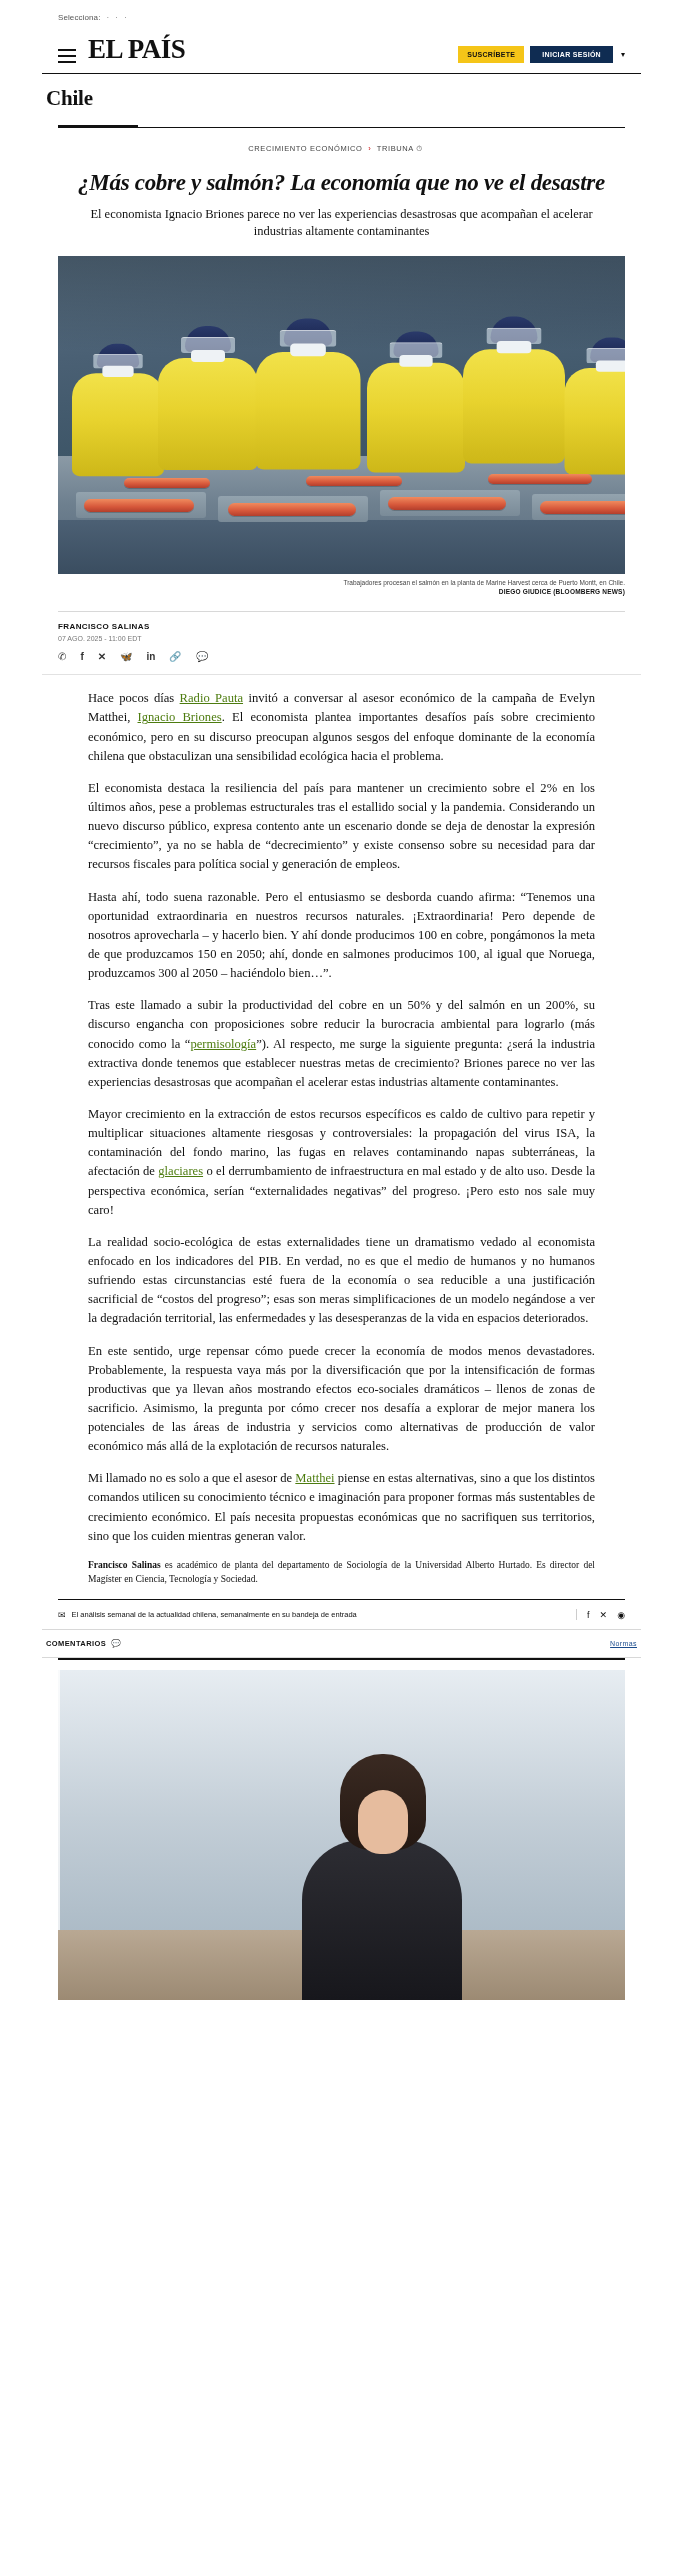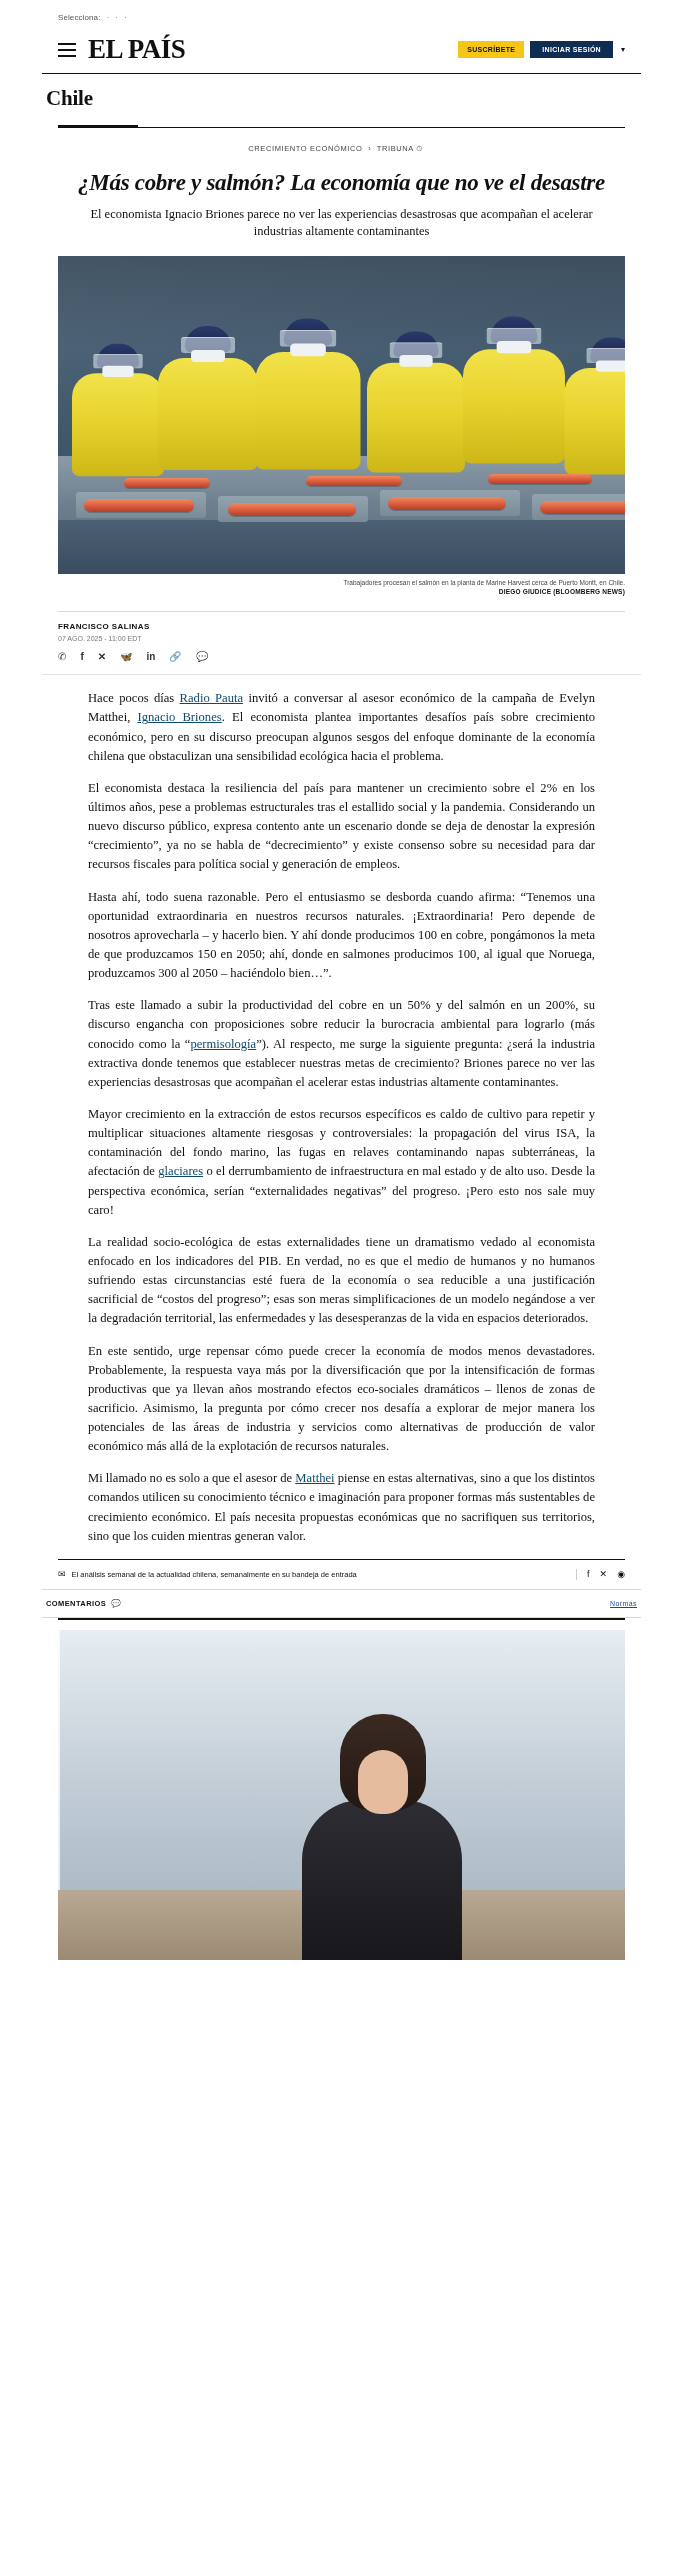--- a/index.html
+++ b/index.html
@@ -22,21 +22,21 @@
     font-size: 8px;
     color:#555;
     background:#fff;
   }
   .topstrip .sel-label { margin-right:6px; letter-spacing:.1px; }
   .topstrip .sel-dots { letter-spacing:2px; color:#888; font-size:8px; }
 
   
   .masthead {
     display:flex;
-    align-items:center;
+    align-items:flex-end;
     padding: 2px 16px 10px 16px;
     border-bottom: 1px solid #111;
     position:relative;
   }
   .burger {
     width:18px; height:14px;
     display:flex; flex-direction:column; justify-content:space-between;
     margin-right:12px; cursor:pointer;
   }
   .burger span { display:block; height:2px; background:#111; width:100%; }
@@ -244,21 +244,21 @@
     padding: 14px 46px 0 46px;
   }
   .body p {
     font-family:"Liberation Serif", serif;
     font-size: 12.6px;
     line-height: 1.52;
     margin: 0 0 13px 0;
     text-align: justify;
     color:#111;
   }
-  .body a { color:#0c4a6e; text-decoration:underline; }
+  .body a { color:#4d7c0f; text-decoration:underline; }
   .body .bio {
     font-size: 9.5px;
     line-height:1.45;
     margin-top: 8px;
   }
   .body .bio b { font-weight:bold; }
 
   
   .nl-rule { border-top:1px solid #111; margin: 12px 16px 0 16px; }
   .newsletter {
@@ -477,20 +477,23 @@
     <div id="paras">
         <p>Hace pocos días <a href="#">Radio Pauta</a> invitó a conversar al asesor económico de la campaña de Evelyn Matthei, <a href="#">Ignacio Briones</a>. El economista plantea importantes desafíos país sobre crecimiento económico, pero en su discurso preocupan algunos sesgos del enfoque dominante de la economía chilena que obstaculizan una sensibilidad ecológica hacia el problema.</p>
         <p>El economista destaca la resiliencia del país para mantener un crecimiento sobre el 2% en los últimos años, pese a problemas estructurales tras el estallido social y la pandemia. Considerando un nuevo discurso público, expresa contento ante un escenario donde se deja de denostar la expresión “crecimiento”, ya no se habla de “decrecimiento” y existe consenso sobre su necesidad para dar recursos fiscales para política social y generación de empleos.</p>
         <p>Hasta ahí, todo suena razonable. Pero el entusiasmo se desborda cuando afirma: “Tenemos una oportunidad extraordinaria en nuestros recursos naturales. ¡Extraordinaria! Pero depende de nosotros aprovecharla – y hacerlo bien. Y ahí donde producimos 100 en cobre, pongámonos la meta de que produzcamos 150 en 2050; ahí, donde en salmones producimos 100, al igual que Noruega, produzcamos 300 al 2050 – haciéndolo bien…”.</p>
         <p>Tras este llamado a subir la productividad del cobre en un 50% y del salmón en un 200%, su discurso engancha con proposiciones sobre reducir la burocracia ambiental para lograrlo (más conocido como la “<a href="#">permisología</a>”). Al respecto, me surge la siguiente pregunta: ¿será la industria extractiva donde tenemos que establecer nuestras metas de crecimiento? Briones parece no ver las experiencias desastrosas que acompañan el acelerar estas industrias altamente contaminantes.</p>
         <p>Mayor crecimiento en la extracción de estos recursos específicos es caldo de cultivo para repetir y multiplicar situaciones altamente riesgosas y controversiales: la propagación del virus ISA, la contaminación del fondo marino, las fugas en relaves contaminando napas subterráneas, la afectación de <a href="#">glaciares</a> o el derrumbamiento de infraestructura en mal estado y de alto uso. Desde la perspectiva económica, serían “externalidades negativas” del progreso. ¡Pero esto nos sale muy caro!</p>
         <p>La realidad socio-ecológica de estas externalidades tiene un dramatismo vedado al economista enfocado en los indicadores del PIB. En verdad, no es que el medio de humanos y no humanos sufriendo estas circunstancias esté fuera de la economía o sea reducible a una justificación sacrificial de “costos del progreso”; esas son meras simplificaciones de un modelo negándose a ver la degradación territorial, las enfermedades y las desesperanzas de la vida en espacios deteriorados.</p>
         <p>En este sentido, urge repensar cómo puede crecer la economía de modos menos devastadores. Probablemente, la respuesta vaya más por la diversificación que por la intensificación de formas productivas que ya llevan años mostrando efectos eco-sociales dramáticos – llenos de zonas de sacrificio. Asimismo, la pregunta por cómo crecer nos desafía a explorar de mejor manera los potenciales de las áreas de industria y servicios como alternativas de producción de valor económico más allá de la explotación de recursos naturales.</p>
         <p>Mi llamado no es solo a que el asesor de <a href="#">Matthei</a> piense en estas alternativas, sino a que los distintos comandos utilicen su conocimiento técnico e imaginación para proponer formas más sustentables de crecimiento económico. El país necesita propuestas económicas que no sacrifiquen sus territorios, sino que los cuiden mientras generan valor.</p>
       </div>
+    <p class="bio">
+      <b>Francisco Salinas</b><span> es académico de planta del departamento de Sociología de la Universidad Alberto Hurtado. Es director del Magíster en Ciencia, Tecnología y Sociedad.</span>
+    </p>
   </div>
 
   <div class="nl-rule"></div>
   <div class="newsletter">
     <span class="mail">✉</span>
     <span>El análisis semanal de la actualidad chilena, semanalmente en su bandeja de entrada</span>
     <span class="socials">
       <span class="divider"></span>
       <span>f</span>
       <span>✕</span>

